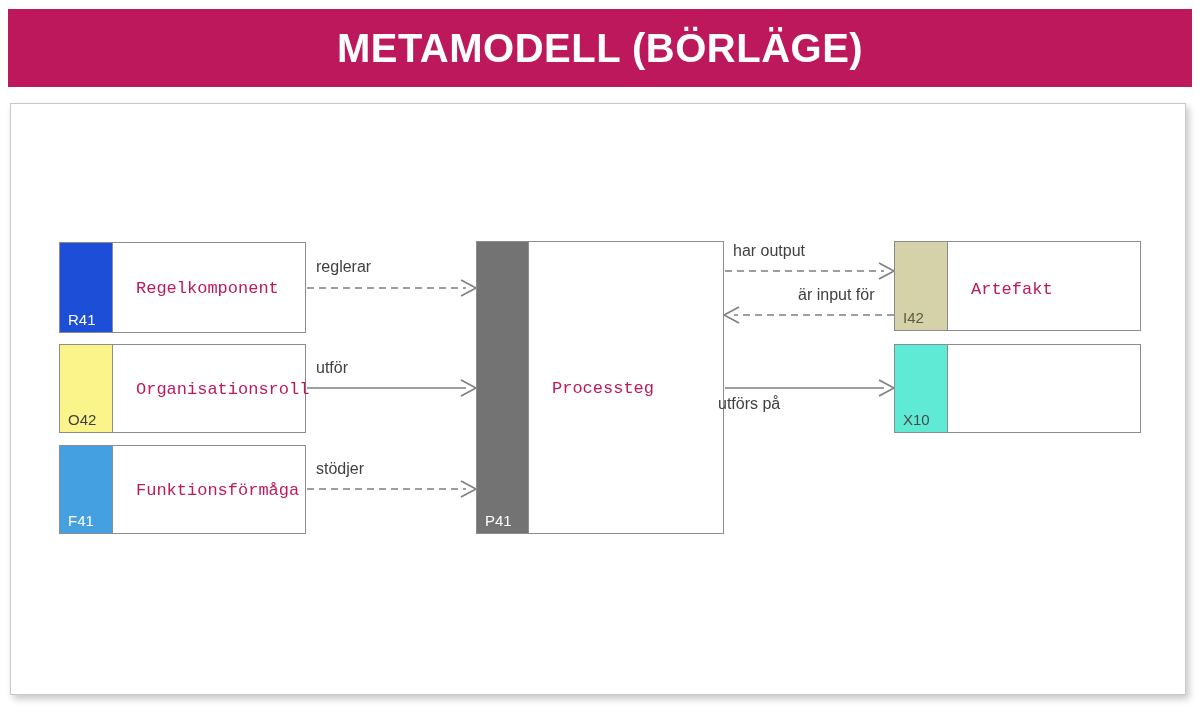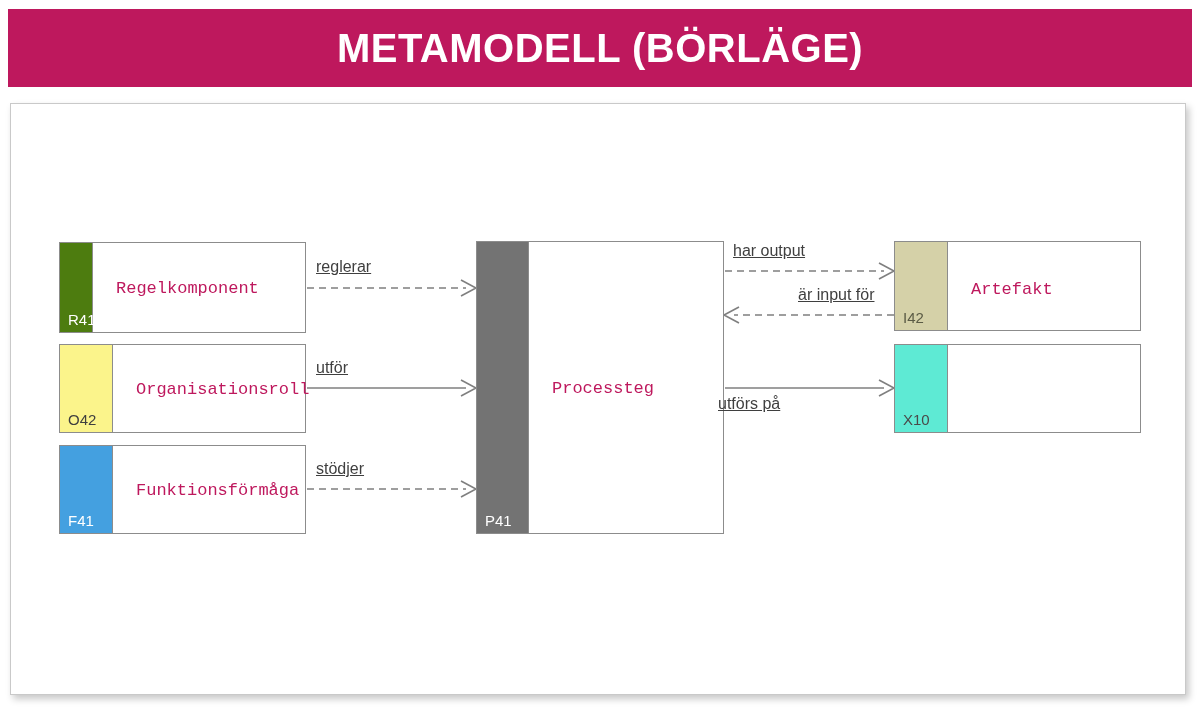--- a/index.html
+++ b/index.html
@@ -96,21 +96,21 @@
     font-family: Liberation Mono, monospace;
     white-space: nowrap;
   }
   .entity-label.top-aligned {
     top: 38px;
     transform: none;
   }
 
   
   #box-regelkomponent { left: 59px;  top: 242px; width: 247px; height: 91px; }
-  #box-regelkomponent .entity-tab { width: 33px; background: #4d7c0f; }
+  #box-regelkomponent .entity-tab { width: 53px; background: #1d4ed8; }
   #box-regelkomponent .entity-code { color: #ffffff; }
 
   #box-organisationsroll { left: 59px;  top: 344px; width: 247px; height: 89px; }
   #box-organisationsroll .entity-tab { width: 53px; background: #fbf48b; }
   #box-organisationsroll .entity-code { color: #3f3f3f; }
 
   #box-funktionsformaga { left: 59px;  top: 445px; width: 247px; height: 89px; }
   #box-funktionsformaga .entity-tab { width: 53px; background: #44a0e0; }
   #box-funktionsformaga .entity-code { color: #ffffff; }
 
@@ -135,21 +135,20 @@
     height: 14px;
   }
 
   
   .rel-label {
     position: absolute;
     font-size: 16px;
     color: #3f3f3f;
     font-family: "Liberation Sans", sans-serif;
     white-space: nowrap;
-    text-decoration: underline;
   }
   #rel-label-reglerar   { left: 316px; top: 258px; }
   #rel-label-utfor      { left: 316px; top: 359px; }
   #rel-label-stodjer    { left: 316px; top: 460px; }
   #rel-label-har-output { left: 733px; top: 242px; }
   #rel-label-ar-input   { left: 798px; top: 286px; }
   #rel-label-utfors-pa  { left: 718px; top: 359px; margin-top: 36px; }
 </style>
 </head>
 <body>

